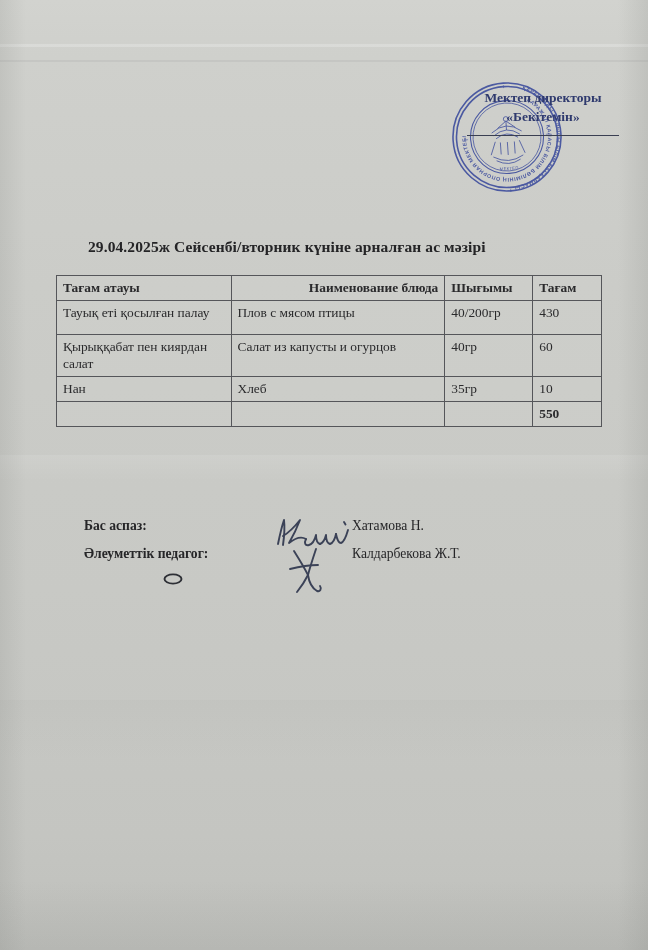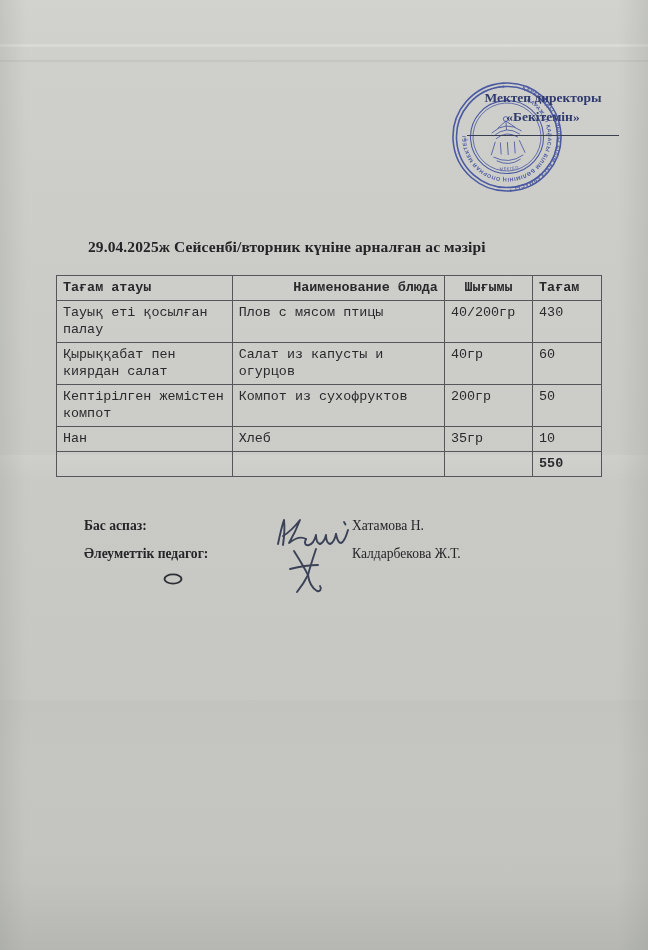--- a/index.html
+++ b/index.html
@@ -98,30 +98,29 @@
     background: transparent;
   }
   #menu-table td, #menu-table th {
     border: 1px solid #55565a;
     padding: 3px 6px 4px 6px;
     vertical-align: top;
     text-align: left;
     font-weight: normal;
     line-height: 17px;
     background: rgba(255,255,255,0.045);
-    font-family: Liberation Mono, monospace;
   }
   #menu-table thead th {
     font-weight: bold;
     padding-top: 3px;
     padding-bottom: 4px;
   }
   #menu-table .c-kk   { width: 182px; }
   #menu-table .c-ru   { width: 226px; text-align: right; }
-  #menu-table .c-out  { width: 78px; text-align: center; }
+  #menu-table .c-out  { width: 78px; }
   #menu-table .c-price{ width: 60px; }
   #menu-table .tall   { height: 34px; }
   #menu-table .short  { height: 18px; }
   #menu-table .total-cell {
     font-weight: bold;
   }
 
   
   #signatures {
     position: absolute;
@@ -231,26 +230,20 @@
         <td>Плов с мясом птицы</td>
         <td>40/200гр</td>
         <td>430</td>
       </tr>
       <tr class="tall">
         <td>Қырыққабат пен киярдан  салат</td>
         <td>Салат из  капусты и огурцов</td>
         <td>40гр</td>
         <td>60</td>
       </tr>
-      <tr class="tall">
-        <td>Кептірілген жемістен компот</td>
-        <td>Компот из сухофруктов</td>
-        <td>200гр</td>
-        <td>50</td>
-      </tr>
       <tr class="short">
         <td>Нан</td>
         <td>Хлеб</td>
         <td>35гр</td>
         <td>10</td>
       </tr>
       <tr class="short">
         <td></td>
         <td></td>
         <td></td>

